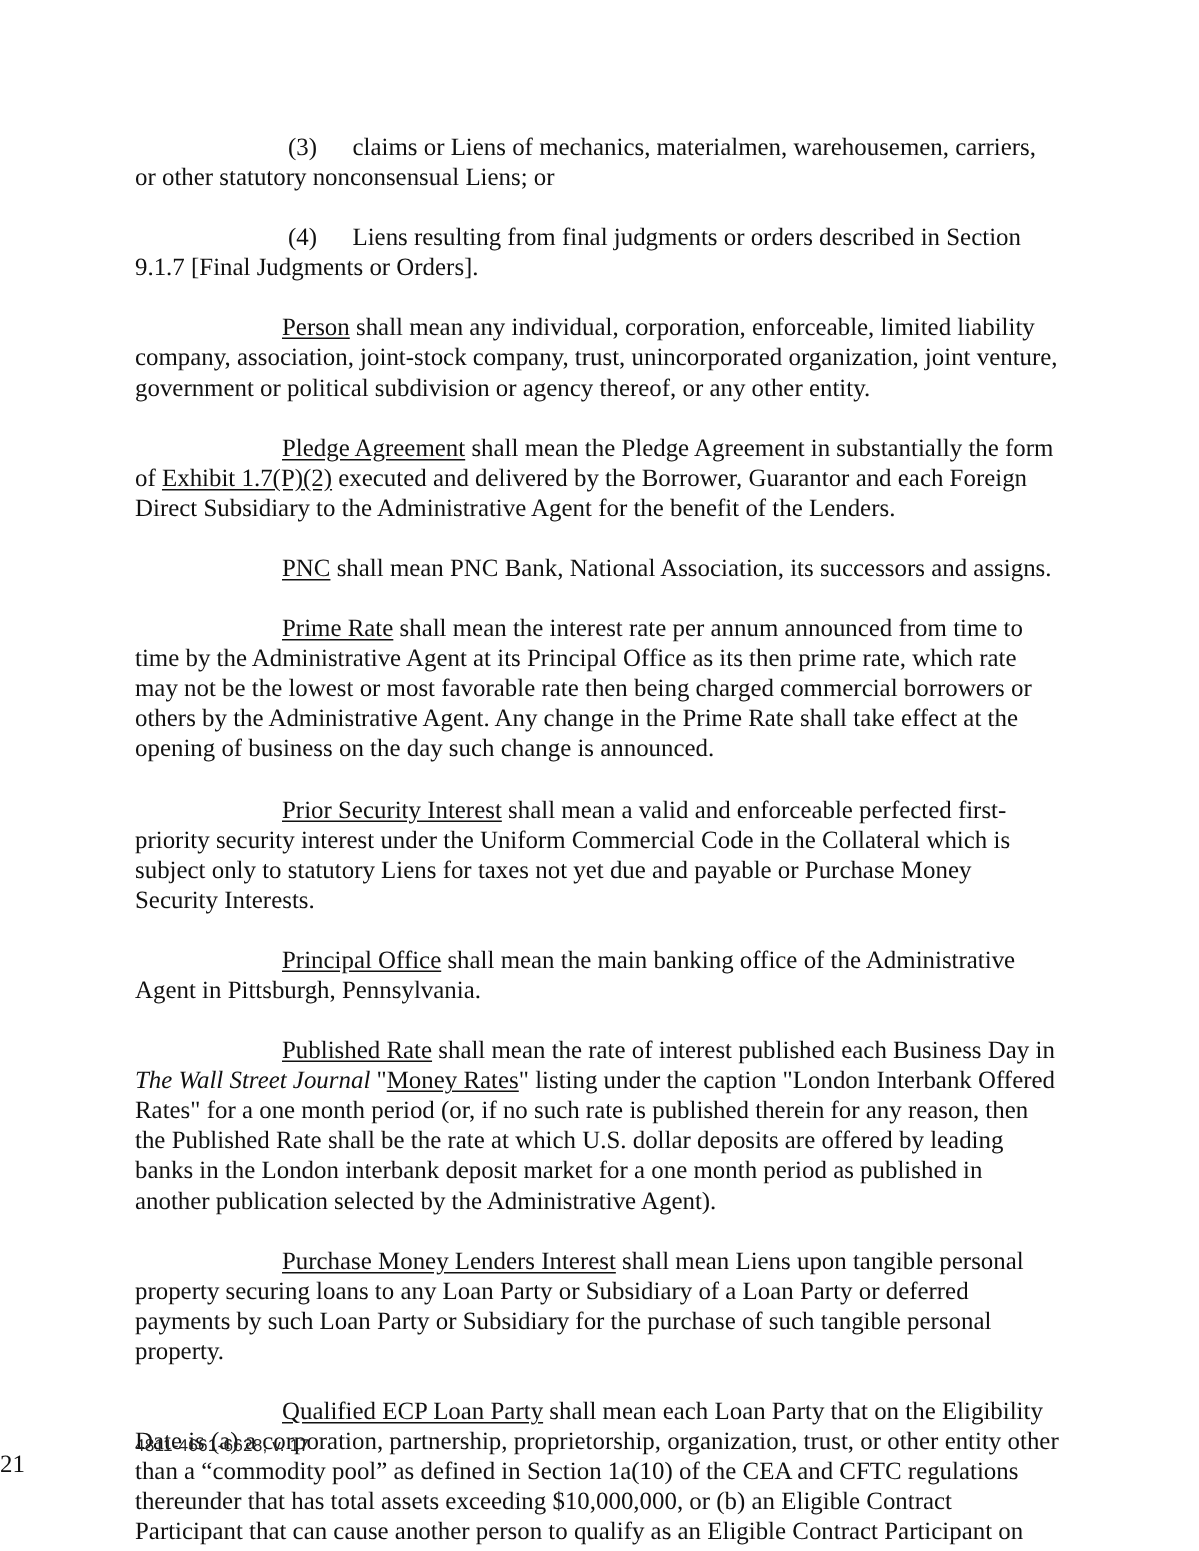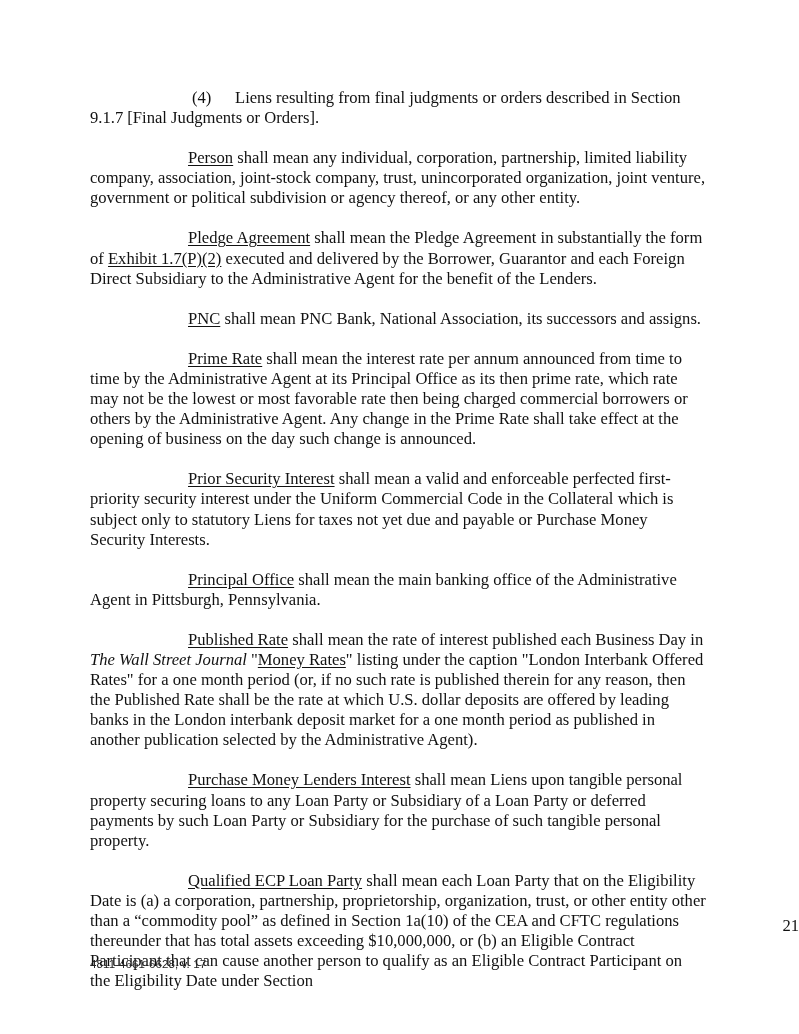--- a/index.html
+++ b/index.html
@@ -47,46 +47,47 @@
     text-underline-offset: 1.5px;
     text-align: right;
   }
   i.ital {
     font-style: italic;
   }
   .pagenum {
     position: absolute;
     left: 0;
     right: 0;
-    top: 916px;
-    text-align: right;
+    top: 966px;
+    text-align: left;
     font-size: 16.6px;
     color: #111111;
   }
   .docid {
     position: absolute;
     left: 90px;
     top: 958px;
     font-family: "Liberation Sans", "DejaVu Sans", sans-serif;
     font-size: 11.5px;
     color: #222222;
     letter-spacing: 0.1px;
   }
 </style>
 </head>
 <body>
 
 <div class="page">
 
   <div class="body-area">
 
+    <p class="para numbered"><span class="numlabel"><span class="num">(3)</span></span><span>claims or Liens of mechanics, materialmen, warehousemen, carriers, or other statutory nonconsensual Liens; or</span></p>
 
     <p class="para numbered"><span class="numlabel"><span class="num">(4)</span></span><span>Liens resulting from final judgments or orders described in Section 9.1.7 [Final Judgments or Orders].</span></p>
 
-    <p class="para"><u class="term">Person</u><span> shall mean any individual, corporation, partnership, limited liability company, association, joint-stock company, trust, unincorporated organization, joint venture, government or political subdivision or agency thereof, or any other entity.</span></p>
+    <p class="para"><u class="term">Person</u><span> shall mean any individual, corporation, enforceable, limited liability company, association, joint-stock company, trust, unincorporated organization, joint venture, government or political subdivision or agency thereof, or any other entity.</span></p>
 
     <p class="para"><u class="term">Pledge Agreement</u><span> shall mean the Pledge Agreement in substantially the form of </span><u class="term">Exhibit 1.7(P)(2)</u><span> executed and delivered by the Borrower, Guarantor and each Foreign Direct Subsidiary to the Administrative Agent for the benefit of the Lenders.</span></p>
 
     <p class="para"><u class="term">PNC</u><span> shall mean PNC Bank, National Association, its successors and assigns.</span></p>
 
 
     <p class="para"><u class="term">Prime Rate</u><span> shall mean the interest rate per annum announced from time to time by the Administrative Agent at its Principal Office as its then prime rate, which rate may not be the lowest or most favorable rate then being charged commercial borrowers or others by the Administrative Agent.  Any change in the Prime Rate shall take effect at the opening of business on the day such change is announced.</span></p>
 
     <p class="para"><u class="term">Prior Security Interest</u><span> shall mean a valid and enforceable perfected first-priority security interest under the Uniform Commercial Code in the Collateral which is subject only to statutory Liens for taxes not yet due and payable or Purchase Money Security Interests.</span></p>
 

